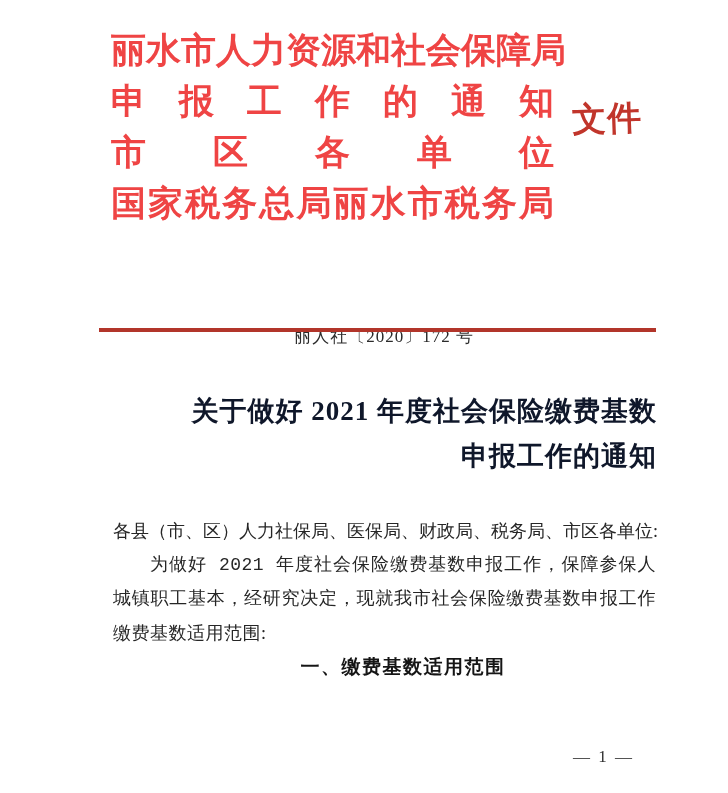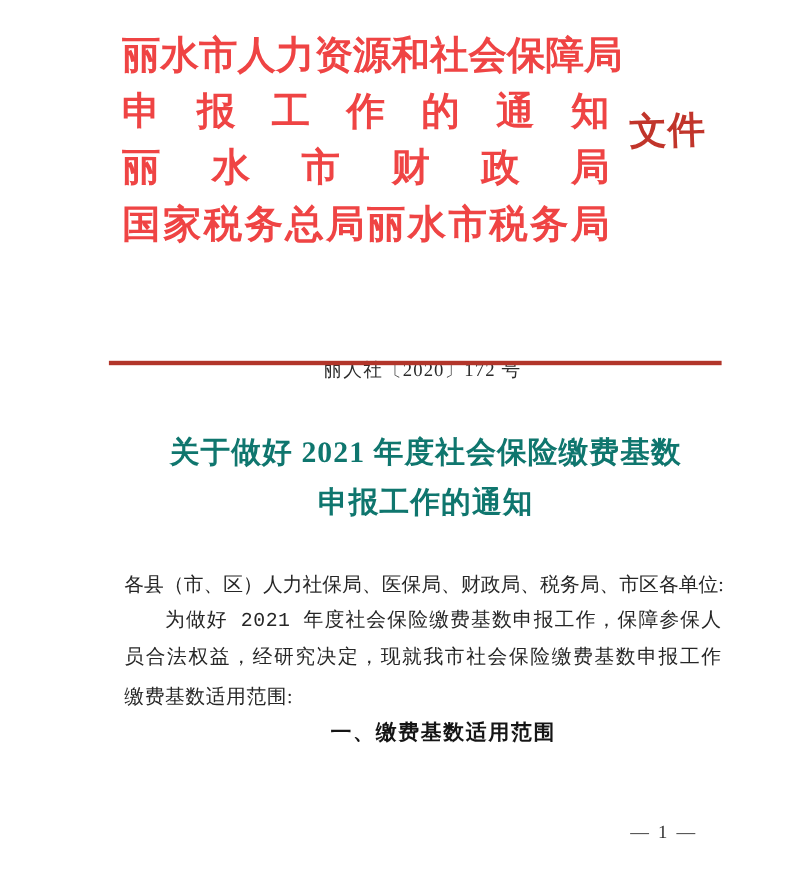--- a/index.html
+++ b/index.html
@@ -62,28 +62,28 @@
     left: 99px;
     top: 328px;
     width: 557px;
     height: 4px;
     background: #b2352a;
   }
 
   
   .title {
     position: absolute;
-    left: 96px;
+    left: 75px;
     top: 389px;
     width: 582px;
-    text-align: center;
+    text-align: right;
     font-size: 27px;
     line-height: 45px;
     font-weight: 700;
-    color: #0f766e;
+    color: #0f172a;
     letter-spacing: 1px;
   }
 
   
   .body-block {
     position: absolute;
     left: 113px;
     top: 514px;
     width: 543px;
     font-size: 18px;
@@ -123,38 +123,38 @@
   }
 </style>
 </head>
 <body>
 
 <div class="page">
 
   <div class="agencies">
     <div class="agency-line">丽水市人力资源和社会保障局</div>
     <div class="agency-line">申报工作的通知</div>
-    <div class="agency-line">丽水市财政局</div>
+    <div class="agency-line">市区各单位</div>
     <div class="agency-line">国家税务总局丽水市税务局</div>
   </div>
 
   <div class="doc-type">文件</div>
 
   <div class="doc-number">丽人社〔2020〕172 号</div>
 
   <div class="red-rule"></div>
 
   <div class="title">
     <div>关于做好 2021 年度社会保险缴费基数</div>
     <div>申报工作的通知</div>
   </div>
 
   <div class="body-block">
     <div class="line salutation">各县（市、区）人力社保局、医保局、财政局、税务局、市区各单位:</div>
     <div class="line indent justify">为做好 2021 年度社会保险缴费基数申报工作，保障参保人</div>
-    <div class="line justify">员合法权益，经研究决定，现就我市社会保险缴费基数申报工作</div>
+    <div class="line justify">城镇职工基本，经研究决定，现就我市社会保险缴费基数申报工作</div>
     <div class="line">缴费基数适用范围:</div>
     <div class="line indent heading">一、缴费基数适用范围</div>
   </div>
 
   <div class="page-number">— 1 —</div>
 
 </div>
 
 </body></html>

